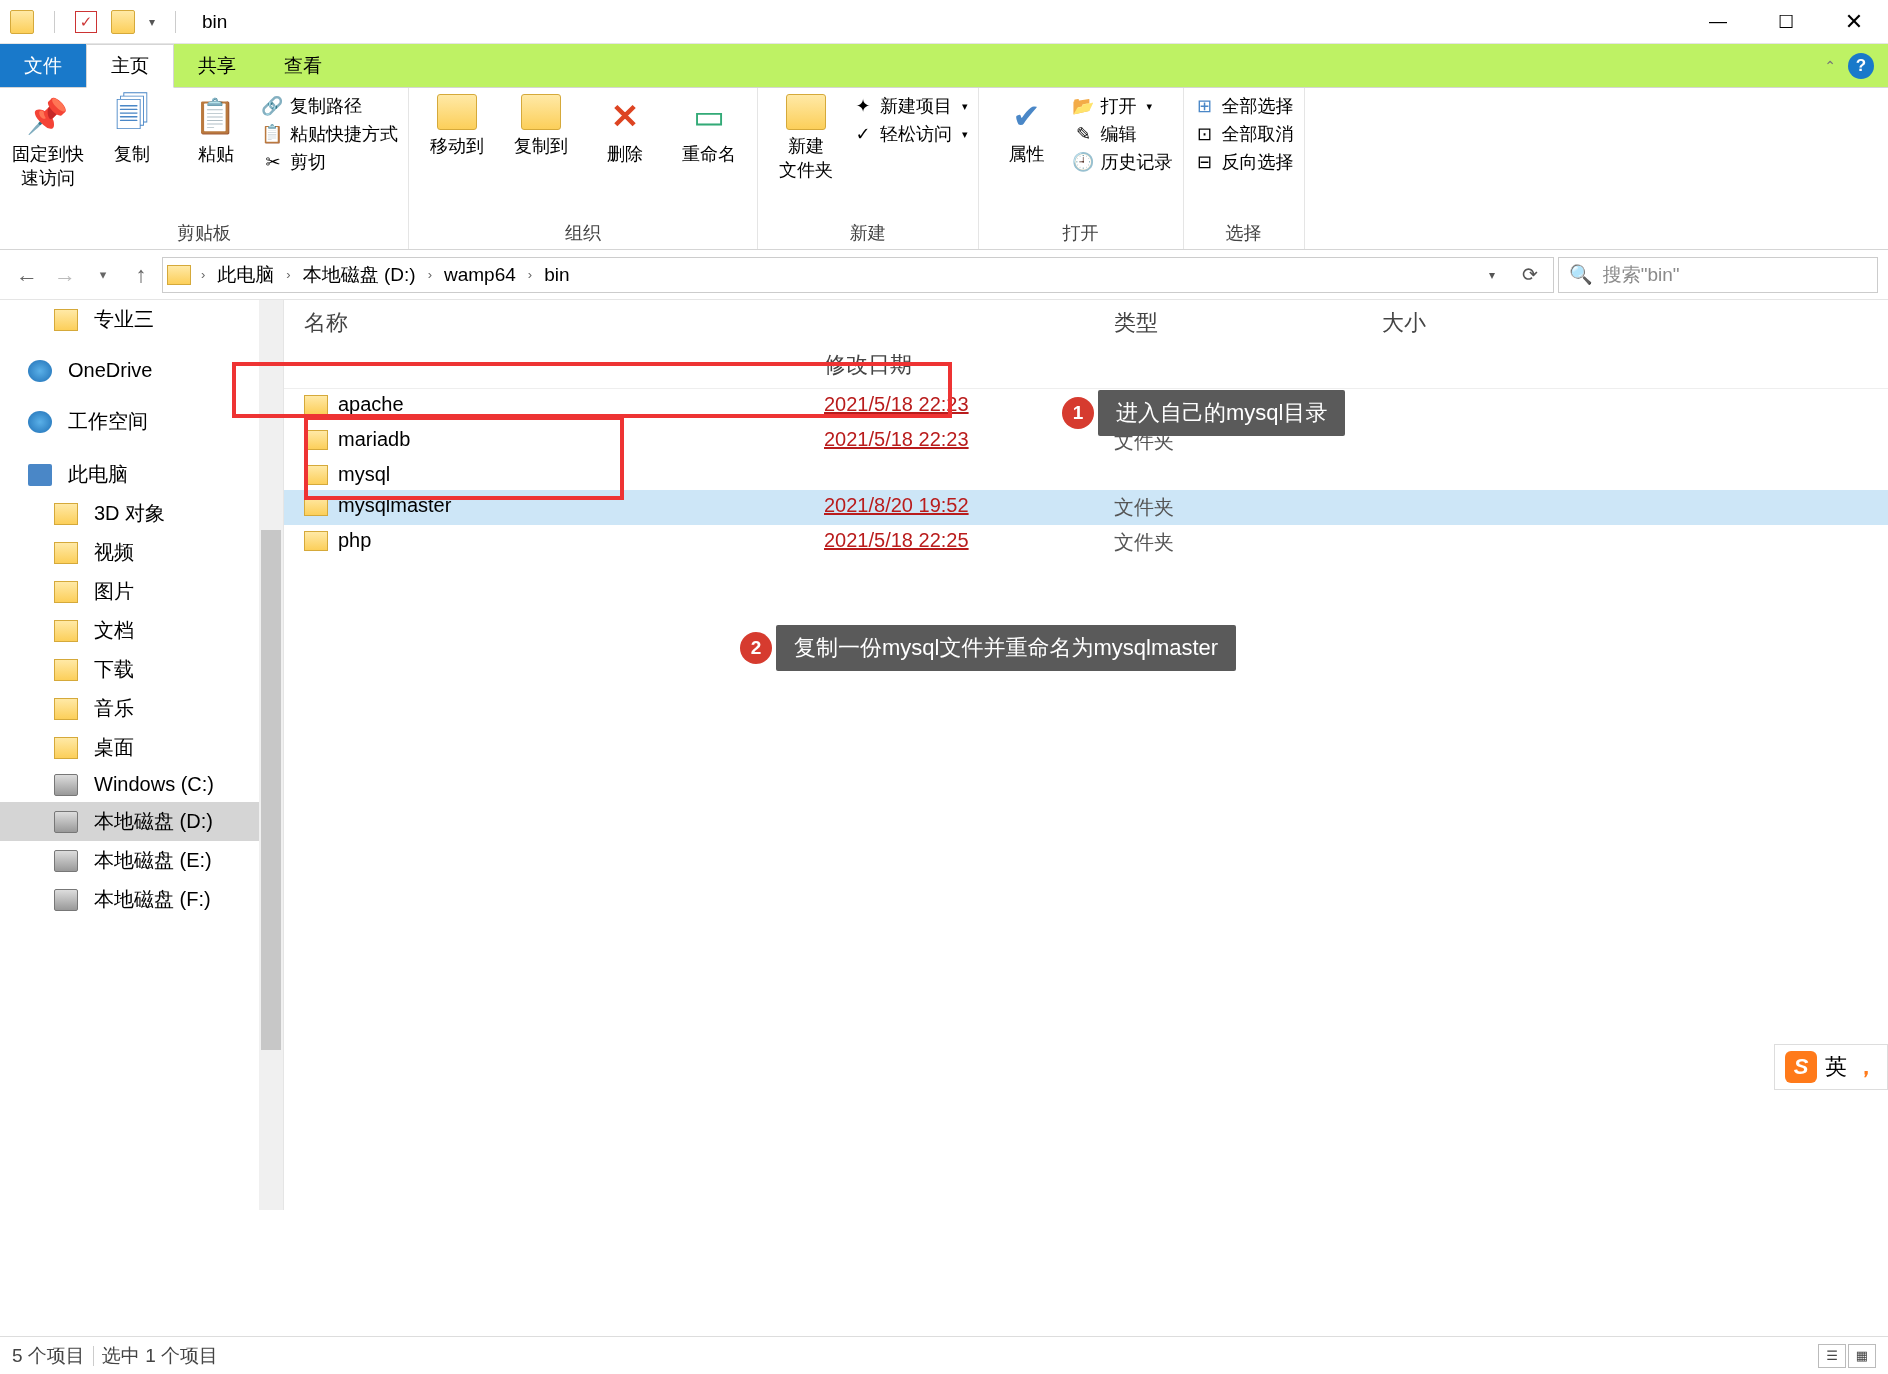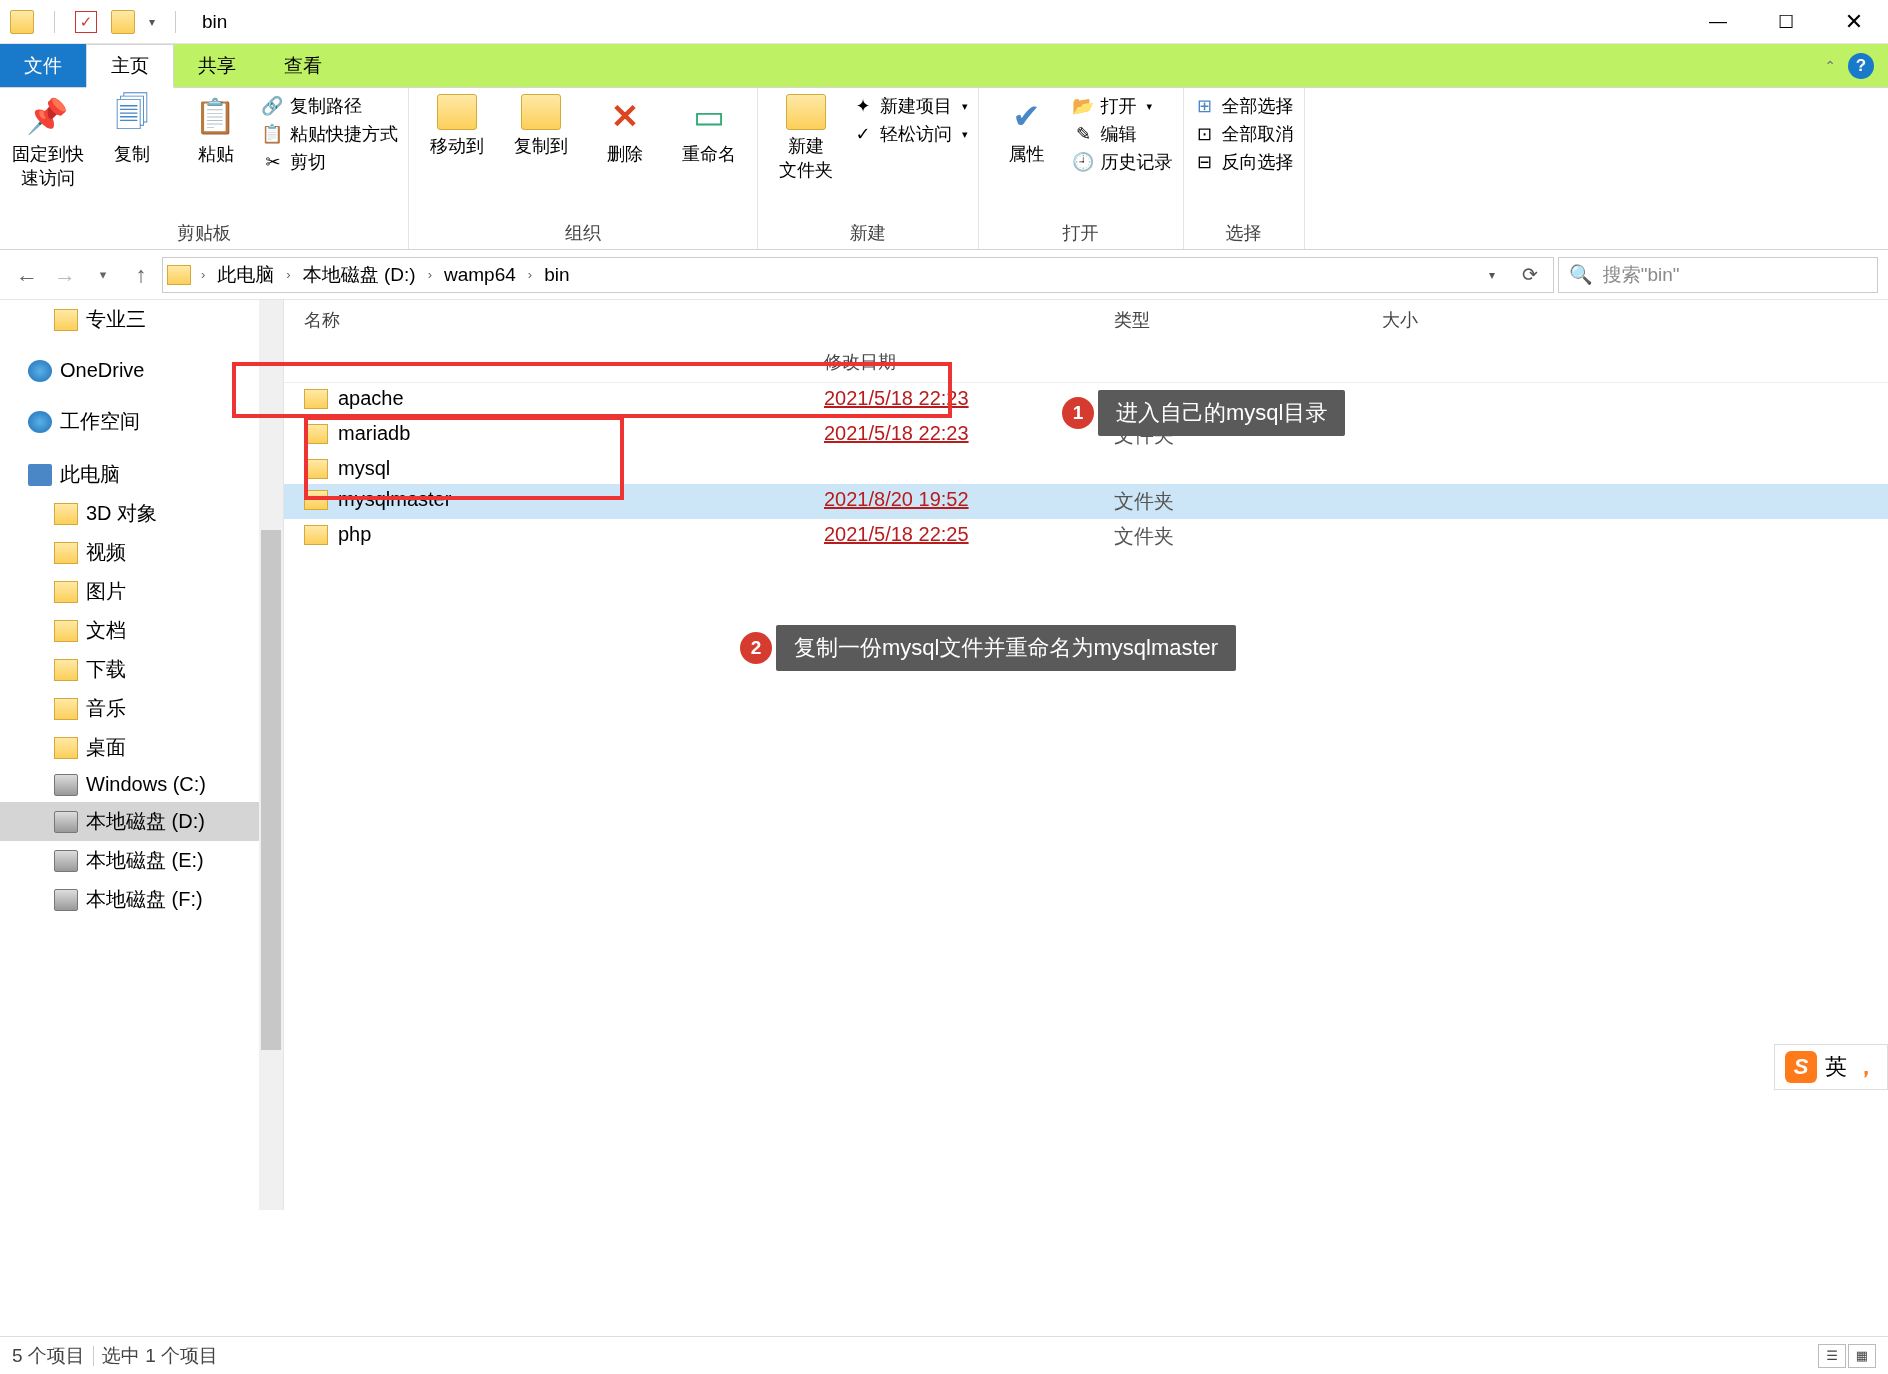--- a/index.html
+++ b/index.html
@@ -60,31 +60,31 @@
 .callout { position: absolute; background: #5a5a5a; color: #fff; font-size: 22px; padding: 8px 18px; border-radius: 2px; display: flex; align-items: center; }
 .callout .num { position: absolute; left: -36px; width: 32px; height: 32px; border-radius: 50%; background: #d63b2f; color: #fff; display: flex; align-items: center; justify-content: center; font-weight: bold; font-size: 19px; }
 .callout1 { left: 1098px; top: 390px; }
 .callout2 { left: 776px; top: 625px; }
 
 
 .main { display: flex; height: 910px; }
 .tree { width: 284px; border-right: 1px solid #e5e5e5; overflow: hidden; position: relative; }
 .tree-scroll { position: absolute; right: 0; top: 0; width: 24px; height: 100%; background: #f0f0f0; }
 .tree-scroll .thumb { position: absolute; left: 2px; right: 2px; top: 230px; height: 520px; background: #c7c7c7; }
-.tree-item { display: flex; align-items: center; gap: 8px; padding: 6px 10px 6px 28px; font-size: 20px; }
+.tree-item { display: flex; align-items: center; gap: 16px; padding: 6px 10px 6px 28px; font-size: 20px; }
 .tree-item.selected { background: #d5d5d5; }
 .tree-item .tico { width: 24px; height: 22px; }
 .tico.folder { background: linear-gradient(#ffe9a6,#fccf5a); border: 1px solid #d5a93a; }
 .tico.onedrive { background: radial-gradient(#5ab0e8,#1f6fb5); border-radius: 50%; }
 .tico.pc { background: #4a87c7; border-radius: 2px; }
 .tico.drive { background: linear-gradient(#ddd,#999); border: 1px solid #777; border-radius: 2px; }
 .tree .indent { padding-left: 54px; }
 
 .filepane { flex: 1; position: relative; }
-.cols { display: flex; padding: 8px 0 8px 20px; border-bottom: 1px solid #eee; font-size: 18px; color: #444; }
+.cols { display: flex; padding: 8px 0 8px 20px; border-bottom: 1px solid #eee; font-size: 22px; color: #444; }
 .cols .c-name { width: 520px; }
 .cols .c-date { width: 290px; margin-top: 42px; }
 .cols .c-type { width: 240px; }
 .cols .c-size { flex: 1; margin-left: 28px; }
 .frow { display: flex; align-items: flex-start; padding: 4px 0 4px 20px; font-size: 20px; }
 .frow.selected { background: #cde6f7; }
 .frow .c-name { width: 520px; display: flex; align-items: center; gap: 10px; }
 .frow .c-date { width: 290px; color: #b91c1c; text-decoration: underline; }
 .frow .c-type { width: 240px; color: #555; }
 .frow .fico { width: 24px; height: 20px; background: linear-gradient(#ffe9a6,#fccf5a); border: 1px solid #d5a93a; }

